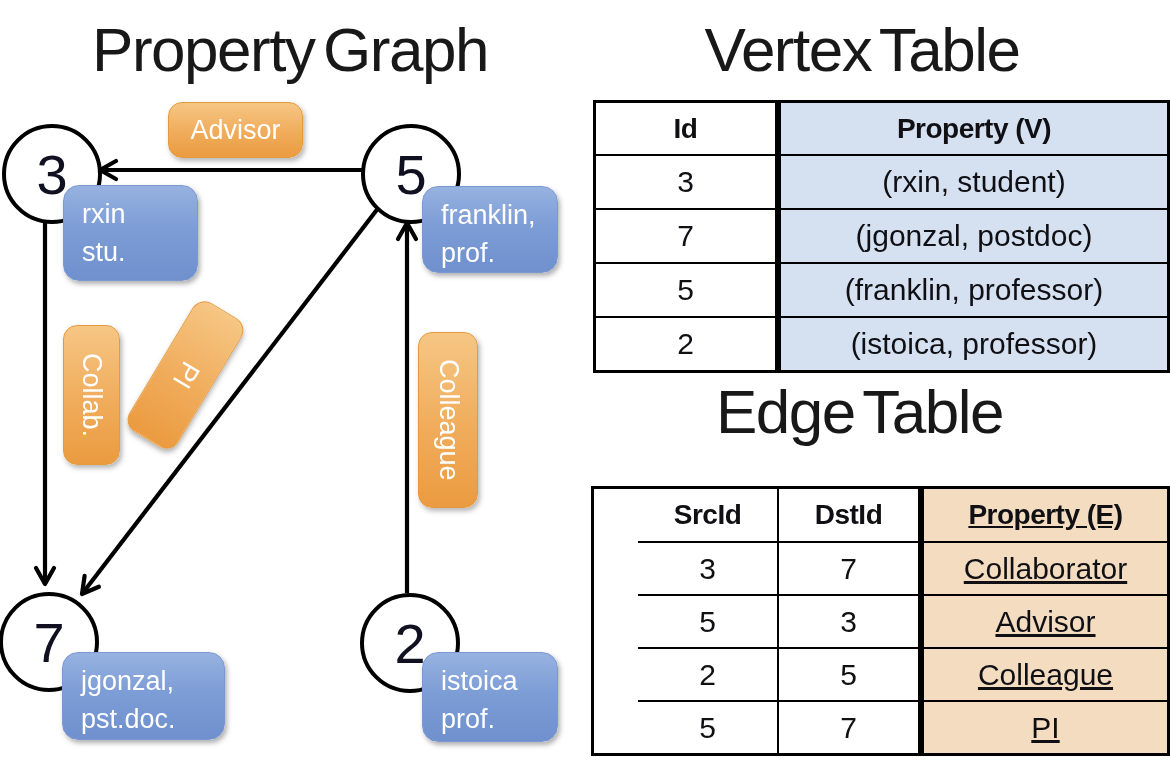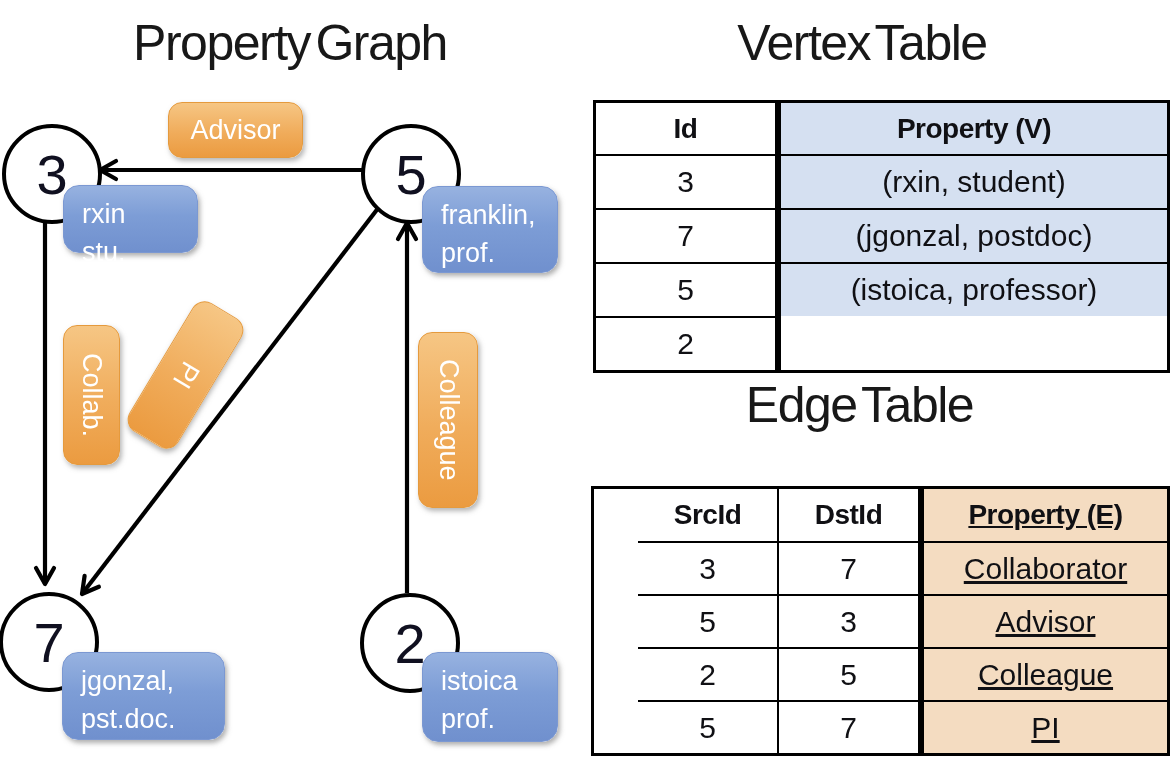--- a/index.html
+++ b/index.html
@@ -1,20 +1,20 @@
 <!DOCTYPE html>
 <html><head>
 <meta charset="utf-8">
 <style>
   html,body{margin:0;padding:0;background:#fff;}
   body{width:1170px;height:760px;position:relative;overflow:hidden;
        font-family:"Liberation Sans","DejaVu Sans",sans-serif;color:#141414;}
   .canvas{position:absolute;inset:0;}
 
-  h1.slide-title{position:absolute;margin:0;font-weight:normal;font-size:50px;
+  h1.slide-title{position:absolute;margin:0;font-weight:normal;font-size:62px;
       letter-spacing:-1.5px;word-spacing:-7px;color:#181818;text-align:center;}
   .t-graph{left:0;top:14px;width:580px;}
   .t-vertex{left:580px;top:14px;width:590px;padding-right:26px;box-sizing:border-box;}
   .t-edge{left:580px;top:376px;width:590px;padding-right:31px;box-sizing:border-box;}
 
   
   .graph-panel{position:absolute;left:0;top:0;width:580px;height:760px;}
   svg.edges{position:absolute;left:0;top:0;}
 
   .node{position:absolute;width:92px;height:92px;border:4.5px solid #000;border-radius:50%;
@@ -22,21 +22,21 @@
         font-size:56px;color:#101020;z-index:3;}
   .n3{left:2px;top:124px;}  .n5{left:361px;top:124px;}
   .n7{left:-1px;top:592px;} .n2{left:360px;top:593px;}
 
   .vprop{position:absolute;border-radius:16px;box-sizing:border-box;z-index:4;
          background:linear-gradient(180deg,#97B2E0 0%,#7D9DD6 45%,#7090CE 100%);
          border:1px solid #7B98D2;
          box-shadow:2px 3px 5px rgba(110,110,110,.55);
          color:#fff;font-size:27px;line-height:38px;padding:9px 0 0 18px;}
   .vprop span{display:block;}
-  .vp3{left:63px;top:185px;width:135px;height:68px;}
+  .vp3{left:63px;top:185px;width:135px;height:96px;}
   .vp5{left:422px;top:186px;width:136px;height:87px;}
   .vp7{left:62px;top:652px;width:163px;height:88px;}
   .vp2{left:422px;top:652px;width:136px;height:90px;}
 
   .epill{position:absolute;border-radius:14px;box-sizing:border-box;z-index:2;
          background:linear-gradient(180deg,#F6C684 0%,#F0AC5B 55%,#EB9B40 100%);
          border:1px solid #E59A3D;
          box-shadow:2px 3px 5px rgba(110,110,110,.5);
          color:#fff;font-size:27px;display:flex;align-items:center;justify-content:center;}
   .lab-advisor{left:168px;top:102px;width:135px;height:56px;}
@@ -121,20 +121,21 @@
         <div class="cell head">Id</div>
         <div class="cell">3</div>
         <div class="cell">7</div>
         <div class="cell">5</div>
         <div class="cell">2</div>
       </div>
       <div class="block propcol bluebg">
         <div class="cell head">Property (V)</div>
         <div class="cell">(rxin, student)</div>
         <div class="cell">(jgonzal, postdoc)</div>
+        <div class="cell">(franklin, professor)</div>
         <div class="cell">(istoica, professor)</div>
       </div>
     </div>
 
     <h1 class="slide-title t-edge">Edge Table</h1>
 
     <div class="tbl tbl-edge">
       <div class="block srcdst">
         <div class="col">
           <div class="cell head">SrcId</div>

